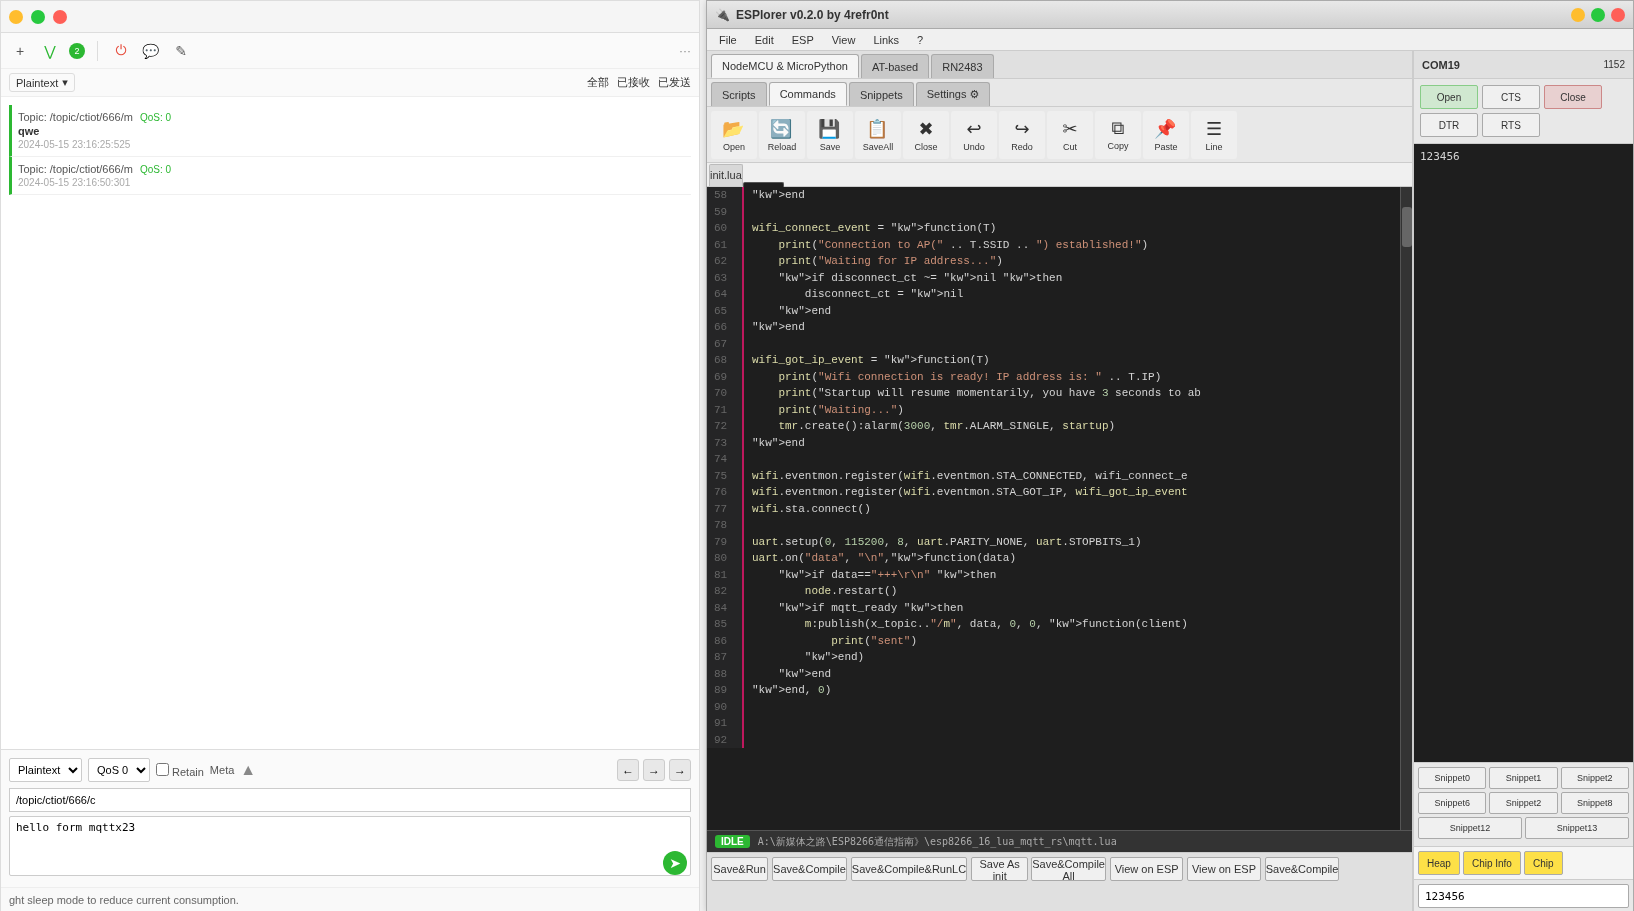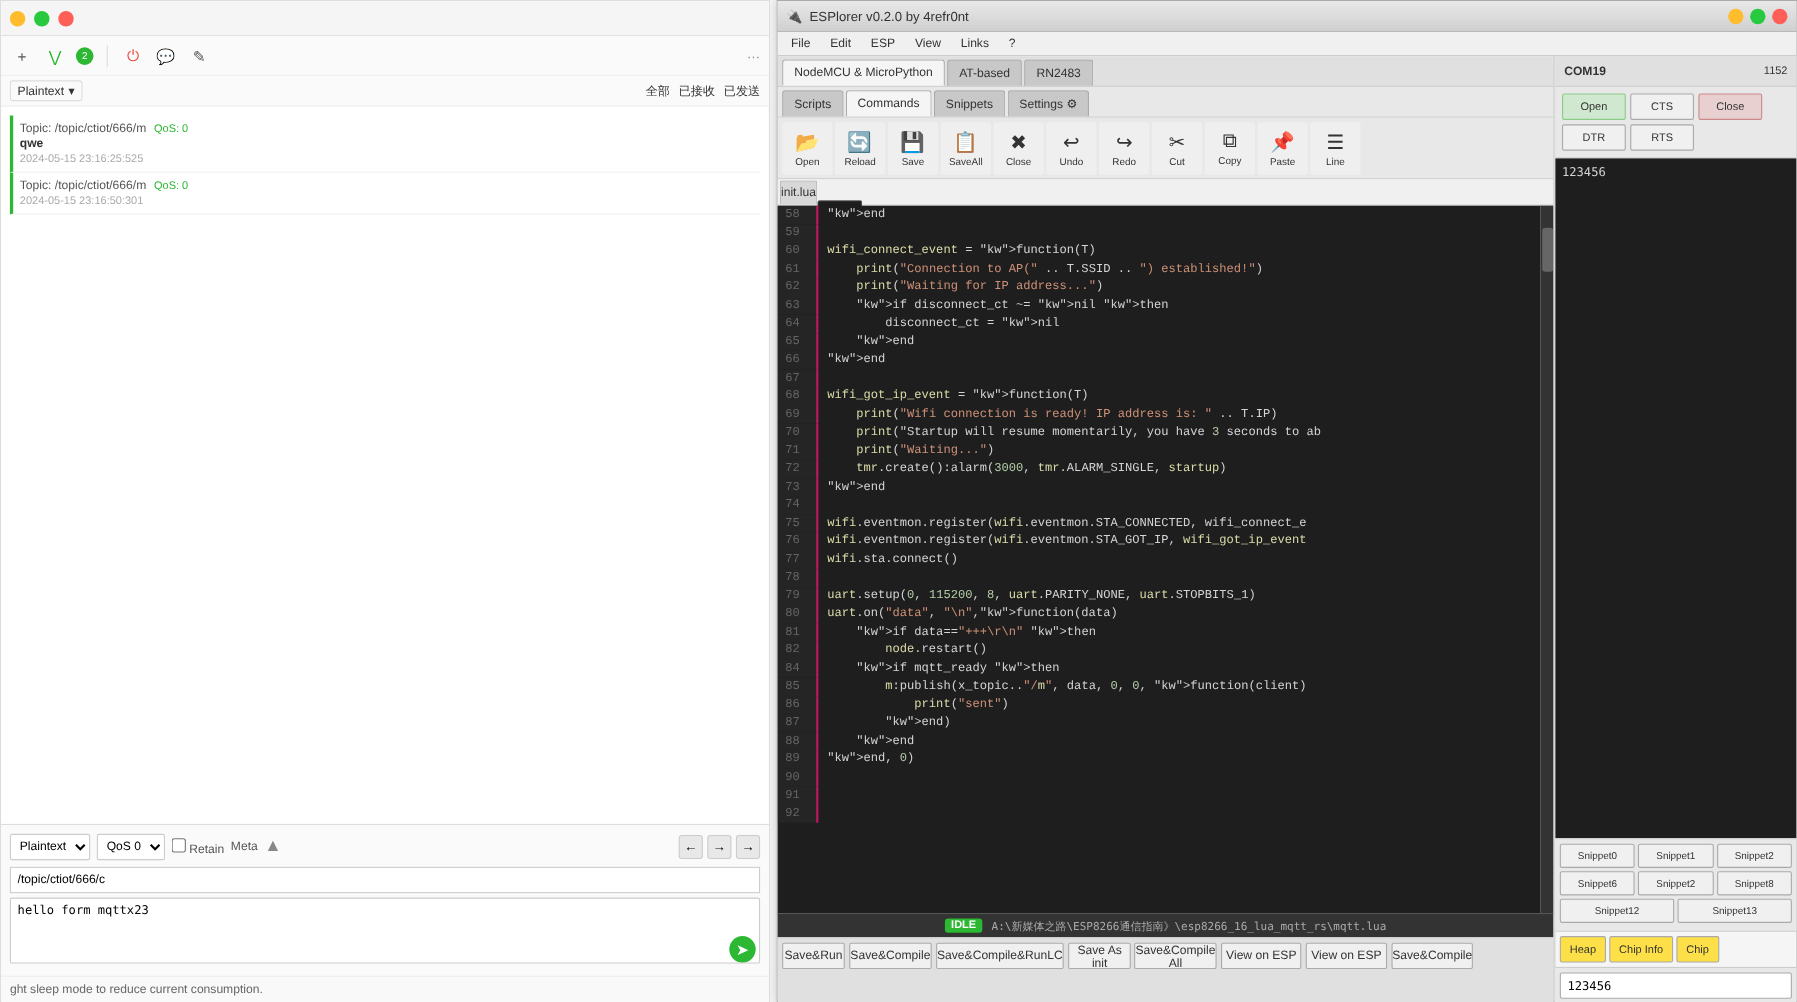--- a/index.html
+++ b/index.html
@@ -208,21 +208,21 @@
       gap: 6px;
       border-bottom: 1px solid #aaa;
     }
 
     .esp-title-icon {
       font-size: 12px;
     }
 
     .esp-title-text {
       font-size: 12px;
-      font-weight: normal;
+      font-weight: bold;
       color: #333;
     }
 
     .esp-menubar {
       background: #f0f0f0;
       height: 22px;
       display: flex;
       align-items: center;
       padding: 0 4px;
       border-bottom: 1px solid #ccc;
@@ -368,21 +368,20 @@
     .num { color: #b5cea8; }
 
     .status-bar {
       height: 22px;
       background: #333;
       display: flex;
       align-items: center;
       padding: 0 8px;
       gap: 8px;
       border-top: 1px solid #555;
-      justify-content: center;
     }
 
     .status-idle {
       background: #2cb832;
       color: #fff;
       padding: 1px 6px;
       border-radius: 3px;
       font-size: 10px;
       font-weight: bold;
     }

